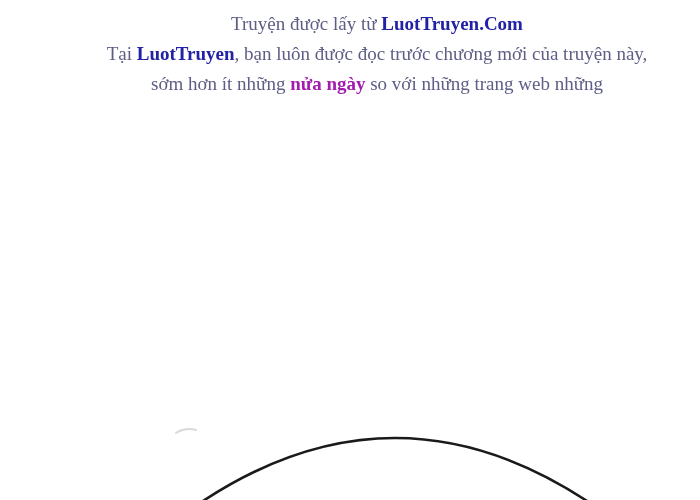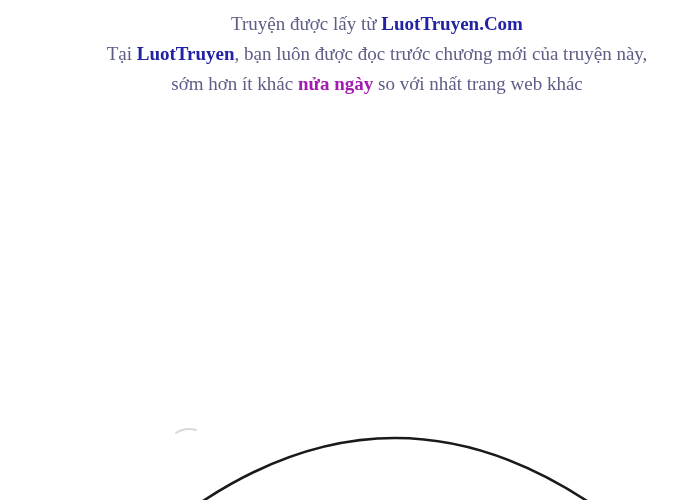--- a/index.html
+++ b/index.html
@@ -42,21 +42,21 @@
 <div class="page">
 
   <div class="watermark">
     <div class="wm-line">
       <span style="color: rgb(93, 93, 134);">Truyện được lấy từ </span><span class="wm-bold" style="color: rgb(34, 34, 164);">LuotTruyen.Com</span>
     </div>
     <div class="wm-line">
       <span style="color: rgb(93, 93, 134);">Tại </span><span class="wm-bold" style="color: rgb(34, 34, 164);">LuotTruyen</span><span style="color: rgb(93, 93, 134);">, bạn luôn được đọc trước chương mới của truyện này,</span>
     </div>
     <div class="wm-line">
-      <span style="color: rgb(93, 93, 134);">sớm hơn ít khác </span><span class="wm-bold" style="color: #a21caf;">nửa ngày</span><span style="color: rgb(93, 93, 134);"> so với nhất trang web khác</span>
+      <span style="color: rgb(93, 93, 134);">sớm hơn ít những </span><span class="wm-bold" style="color: #a21caf;">nửa ngày</span><span style="color: rgb(93, 93, 134);"> so với những trang web những</span>
     </div>
   </div>
 
   <svg class="artwork-svg" viewBox="0 0 700 500">
     <path fill="none" stroke-width="2" stroke-linecap="round" opacity="0.7" d="M 176 433 Q 185 427 196 430" stroke="#c9c9c9"></path>
     <path fill="none" stroke-width="2.6" stroke-linecap="round" d="M 197 505 Q 395 371 593 505" stroke="#1a1a1a"></path>
   </svg>
 
 </div>
 

